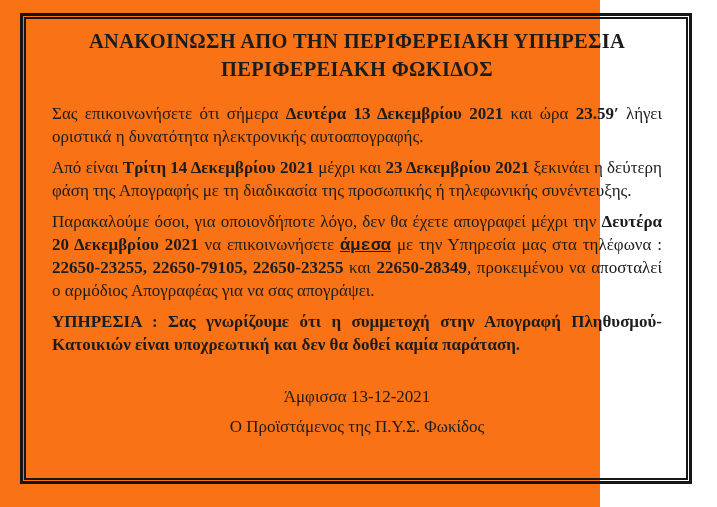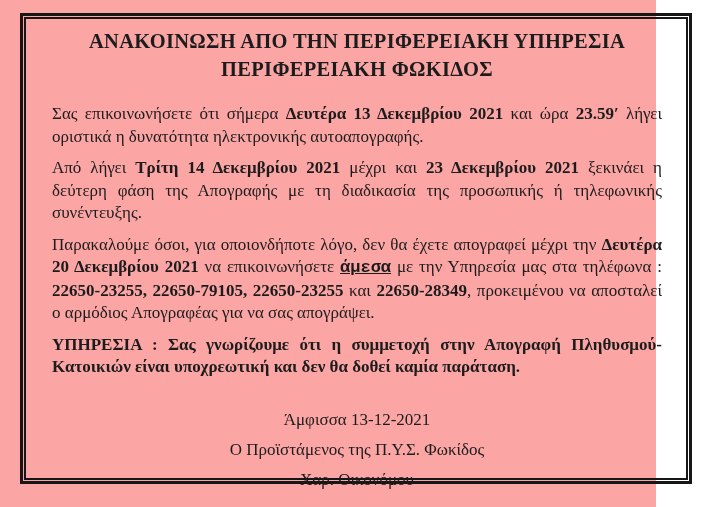--- a/index.html
+++ b/index.html
@@ -7,23 +7,23 @@
     padding: 0;
     width: 717px;
     height: 507px;
     background: #ffffff;
     font-family: "Liberation Serif", "DejaVu Serif", serif;
     color: #1c1c1c;
     overflow: hidden;
   }
   .page {
     position: relative;
-    width: 656px;
+    width: 600px;
     height: 507px;
-    background: #fca5a5;
+    background: #f97316;
   }
   .frame-outer {
     position: absolute;
     left: 20px;
     top: 13px;
     width: 666px;
     height: 465px;
     border: 3px solid #161616;
   }
   .frame-inner {
@@ -70,26 +70,25 @@
   <div class="frame-outer">
     <div class="frame-inner">
 
       <h1 class="title">
         <span class="title-line">ΑΝΑΚΟΙΝΩΣΗ ΑΠΟ ΤΗΝ ΠΕΡΙΦΕΡΕΙΑΚΗ ΥΠΗΡΕΣΙΑ</span>
         <span class="title-line">ΠΕΡΙΦΕΡΕΙΑΚΗ ΦΩΚΙΔΟΣ</span>
       </h1>
 
       <div class="body-text">
         <p><span>Σας επικοινωνήσετε ότι σήμερα </span><span class="b">Δευτέρα 13 Δεκεμβρίου 2021</span><span> και ώρα </span><span class="b">23.59′</span><span> λήγει οριστικά η δυνατότητα ηλεκτρονικής αυτοαπογραφής.</span></p>
-        <p><span>Από λήγει </span><span class="b">Τρίτη 14 Δεκεμβρίου 2021</span><span> μέχρι και </span><span class="b">23 Δεκεμβρίου 2021</span><span> ξεκινάει η δεύτερη φάση της Απογραφής με τη διαδικασία της προσωπικής ή τηλεφωνικής συνέντευξης.</span></p>
+        <p><span>Από είναι </span><span class="b">Τρίτη 14 Δεκεμβρίου 2021</span><span> μέχρι και </span><span class="b">23 Δεκεμβρίου 2021</span><span> ξεκινάει η δεύτερη φάση της Απογραφής με τη διαδικασία της προσωπικής ή τηλεφωνικής συνέντευξης.</span></p>
         <p><span>Παρακαλούμε όσοι, για οποιονδήποτε λόγο, δεν θα έχετε απογραφεί μέχρι την </span><span class="b">Δευτέρα 20 Δεκεμβρίου 2021</span><span> να επικοινωνήσετε </span><span class="b u">άμεσα</span><span> με την Υπηρεσία μας στα τηλέφωνα : </span><span class="b">22650-23255, 22650-79105, 22650-23255</span><span> και </span><span class="b">22650-28349</span><span>, προκειμένου να αποσταλεί ο αρμόδιος Απογραφέας για να σας απογράψει.</span></p>
         <p><span class="b">ΥΠΗΡΕΣΙΑ : Σας γνωρίζουμε ότι η συμμετοχή στην Απογραφή Πληθυσμού-Κατοικιών είναι υποχρεωτική και δεν θα δοθεί καμία παράταση.</span></p>
       </div>
 
       <div class="signature">
         <div class="sig-line">Άμφισσα 13-12-2021</div>
         <div class="sig-line">Ο Προϊστάμενος της Π.Υ.Σ. Φωκίδος</div>
-        <div class="sig-line">Χαρ. Οικονόμου</div>
       </div>
 
     </div>
   </div>
 </div>
 
 </body></html>

